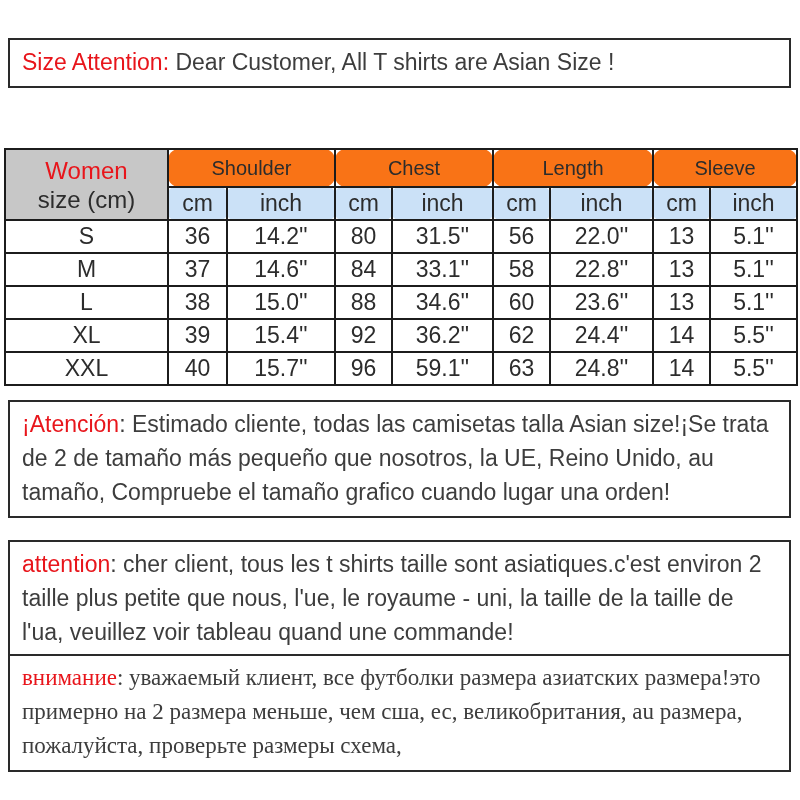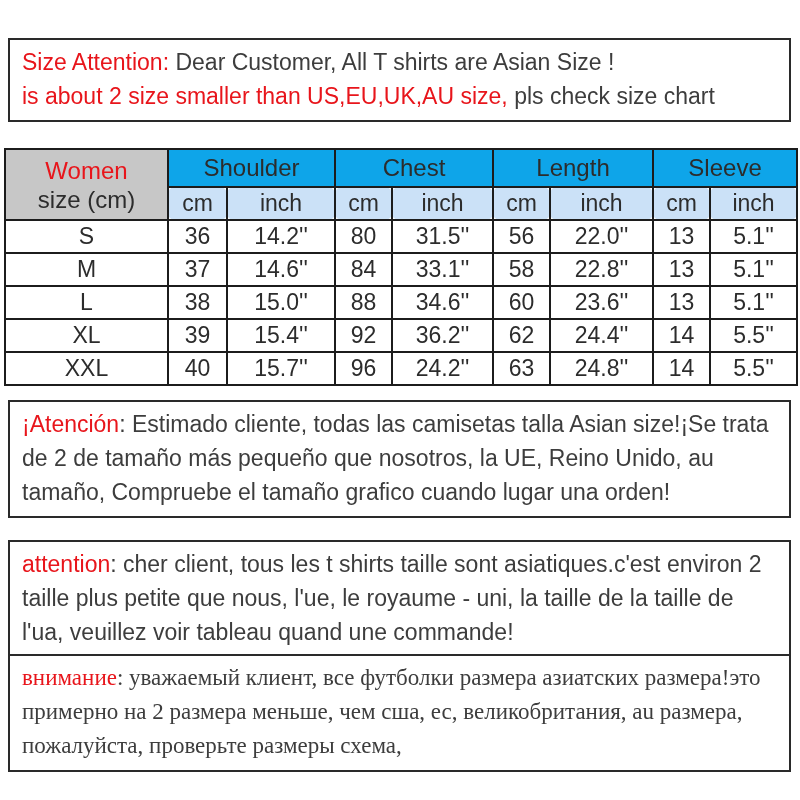--- a/index.html
+++ b/index.html
@@ -23,31 +23,30 @@
 
   .table-wrap { position:absolute; top:148px; left:4px; }
   table {
     border-collapse:collapse; table-layout:fixed; width:792px;
     font-size:23px; color:#2c2c2c;
   }
   th, td {
     border:2px solid #1c1c1c; text-align:center; vertical-align:middle;
     padding:0; font-weight:normal; overflow:hidden; white-space:nowrap;margin-left:32px;
   }
-  th.grp   { background:#0ea5e9; height:36px; font-size:24px; }
+  th.grp   { background:#f97316; height:36px; font-size:20px;border-radius:11px; }
   th.corner{ background:#c7c7c7; font-size:24px; line-height:29px; }
   th.unit  { background:#cbe1f7; height:31px;border-radius:7px; }
   tbody td { background:#ffffff; height:31px; }
 </style>
 </head>
 <body>
 
 <div class="notice-box" id="notice-en">
   <p><span class="red">Size Attention:</span><span> Dear Customer, All T shirts are  Asian Size !</span></p>
-  <p><span class="red">is about 2 size smaller than US,EU,UK,AU size,</span><span> pls check size chart</span></p>
 </div>
 
 <div class="table-wrap">
   <table>
     <colgroup>
       <col style="width:163px">
         <col style="width:59px">
         <col style="width:108px">
       <col style="width:57px">
         <col style="width:101px">
@@ -121,21 +120,21 @@
         <td>62</td>
         <td>24.4''</td>
         <td>14</td>
         <td>5.5''</td>
       </tr>
       <tr>
         <td>XXL</td>
         <td>40</td>
         <td>15.7''</td>
         <td>96</td>
-        <td>24.2''</td>
+        <td>59.1''</td>
         <td>63</td>
         <td>24.8''</td>
         <td>14</td>
         <td>5.5''</td>
       </tr>
     </tbody>
   </table>
 </div>
 
 <div class="notice-box" id="notice-es">

